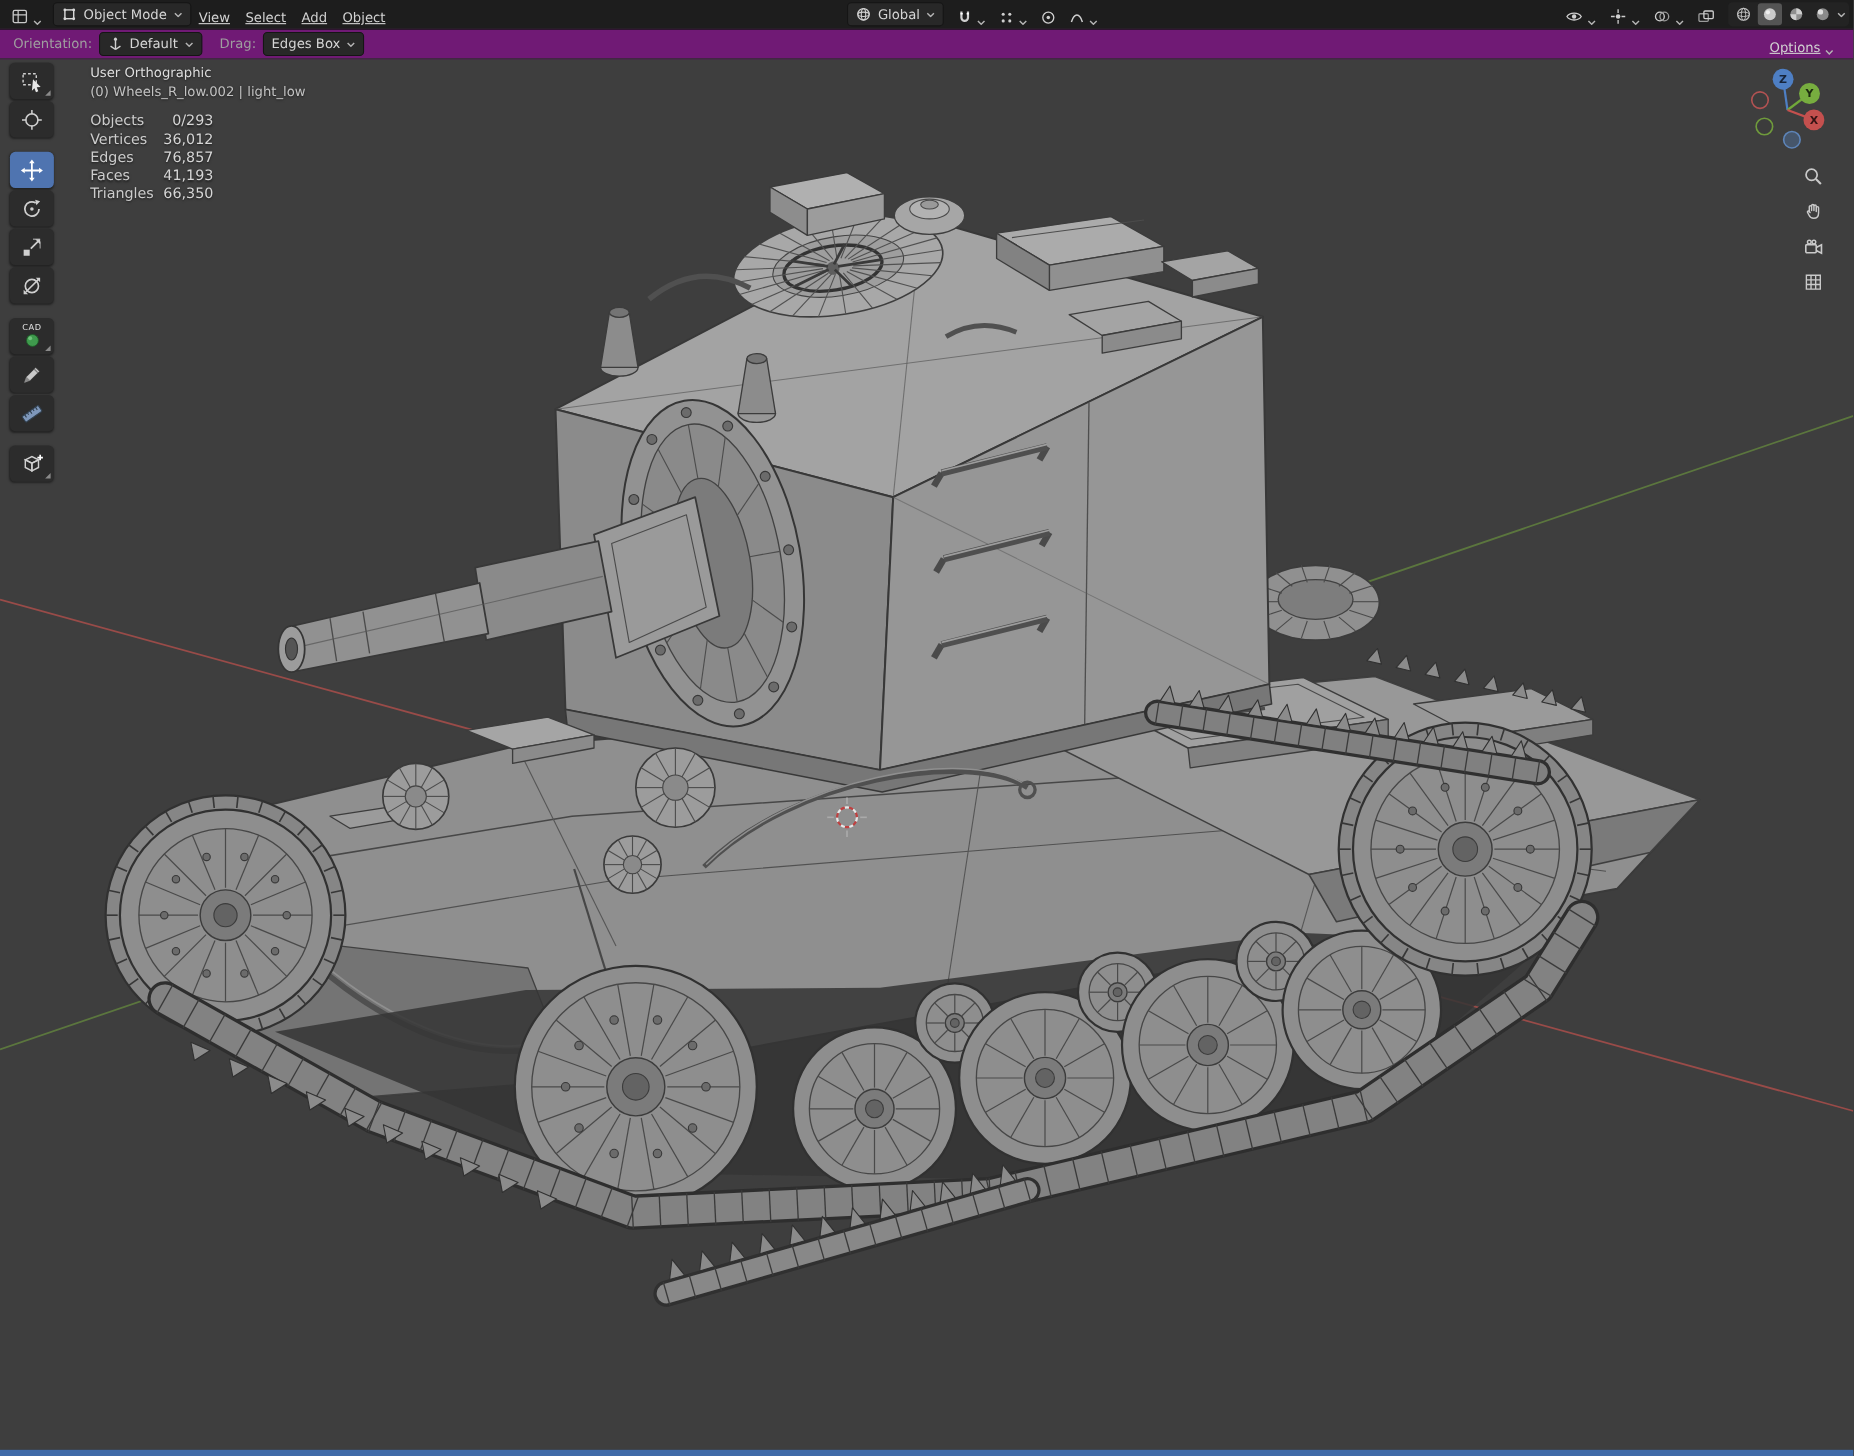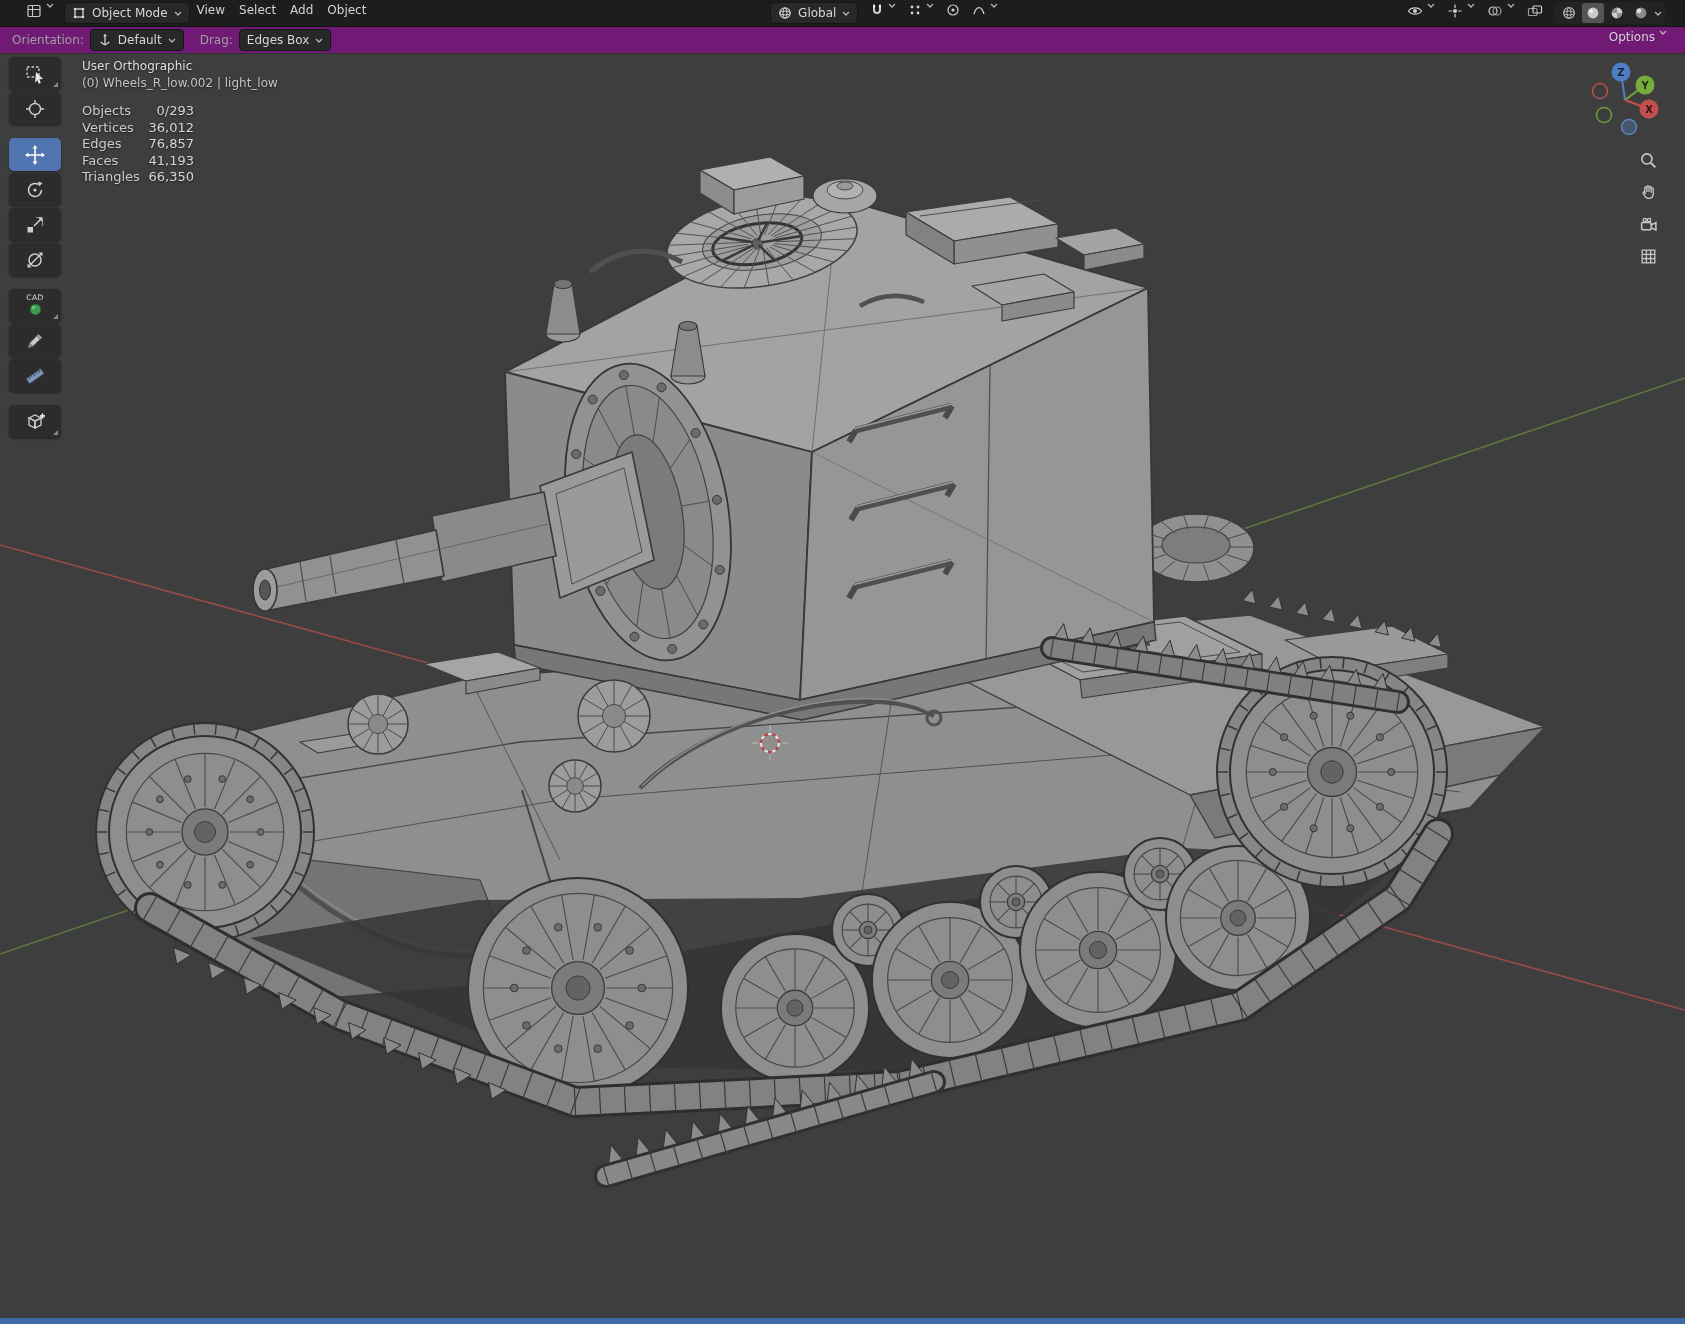--- a/index.html
+++ b/index.html
@@ -7,24 +7,24 @@
     width:1685px;height:1324px;overflow:hidden;position:relative;
     background:#3e3e3e;
     font-family:"DejaVu Sans","Liberation Sans",sans-serif;
     font-size:12px;color:#d6d6d6;
     -webkit-user-select:none;user-select:none;
   }
   
   #topbar{
     position:absolute;left:0;top:0;right:0;height:26px;
     background:#1d1d1d;display:flex;align-items:center;
-    padding:0 20px;z-index:40;
+    padding:0 4px;z-index:40;
   }
   .spacer{flex:1}
-  .hitem{display:flex;align-items:flex-start;gap:4px;padding:0 6px;height:20px;border-radius:4px;color:#d2d2d2;cursor:default;}
+  .hitem{display:flex;align-items:flex-end;gap:4px;padding:0 6px;height:20px;border-radius:4px;color:#d2d2d2;cursor:default;text-decoration:underline;}
   .menuitem{padding:0 7px;}
   .pill{background:#282828;border:1px solid #151515;border-radius:4px;padding:0 7px;height:20px;display:flex;align-items:center;gap:6px;}
   .chev{width:8px;height:5px;flex:none;}
   .icon14{width:14px;height:14px;flex:none;display:block;}
   .icon16{width:16px;height:16px;flex:none;display:block;}
   .shade-group{display:flex;align-items:center;background:#232323;border-radius:4px;padding:1px 3px;gap:2px;margin-left:6px;}
   .shade{width:22px;height:20px;display:flex;align-items:center;justify-content:center;border-radius:3px;}
   .shade.active{background:#545454;}
   
   #toolrow{
@@ -33,21 +33,21 @@
     display:flex;align-items:center;padding:0 12px;z-index:39;
   }
   .dim{color:#9f9f9f;margin-right:6px;}
   
   #viewport{position:absolute;left:0;top:52px;right:0;bottom:6px;background:#3e3e3e;overflow:hidden;}
   #scene{position:absolute;inset:0;width:100%;height:100%;display:block;}
   
   #tools{position:absolute;left:9px;top:5px;display:flex;flex-direction:column;gap:2px;z-index:10;}
   .tgap{height:9px;}
   .tool{
-    position:relative;width:52px;height:33px;border-radius:5px;background:#2c2c2c;
+    position:relative;width:40px;height:33px;border-radius:5px;background:#2c2c2c;
     box-shadow:0 1px 2px rgba(0,0,0,.45);
     display:flex;flex-direction:column;align-items:center;justify-content:center;cursor:pointer;
   }
   .tool svg{width:22px;height:22px;display:block;}
   .tool.active{background:#4f74b0;}
   .tool.sub::after{
     content:"";position:absolute;right:3px;bottom:3px;width:0;height:0;
     border-left:5px solid transparent;border-bottom:5px solid #8a8a8a;
   }
   .cadtxt{font-size:7.5px;line-height:8px;color:#e2e2e2;letter-spacing:.5px;}

